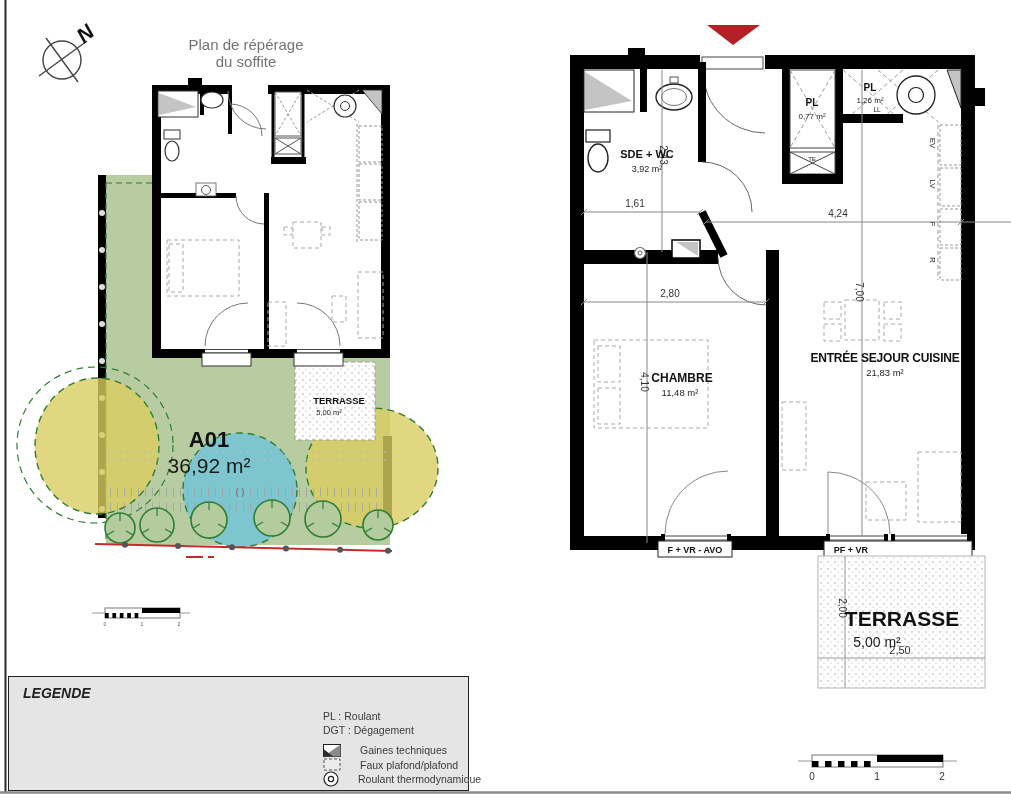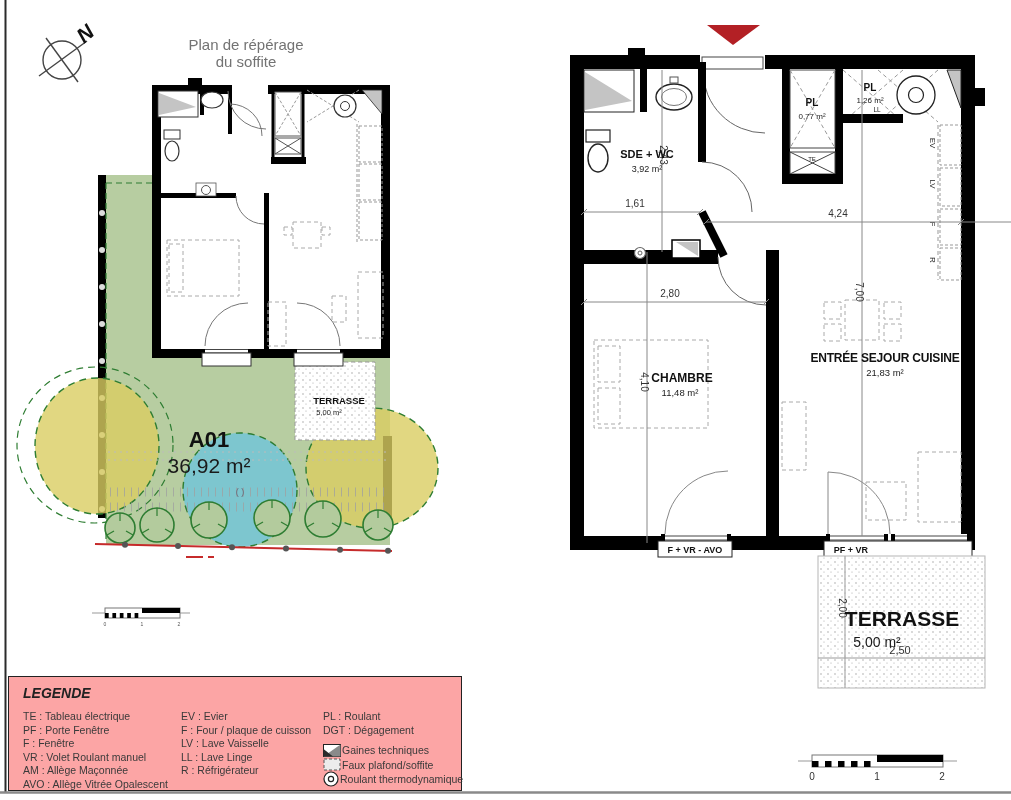--- a/index.html
+++ b/index.html
@@ -3,26 +3,26 @@
 <meta charset="utf-8">
 <style>
   html,body{margin:0;padding:0;background:#fff;}
   body{width:1011px;height:800px;position:relative;overflow:hidden;
        font-family:"Liberation Sans",sans-serif;}
   svg text{font-family:"Liberation Sans",sans-serif;}
   #drawing{position:absolute;left:0;top:0;}
   .plan-title{position:absolute;left:168px;top:36px;width:156px;text-align:center;
               font-size:15px;color:#737373;line-height:17px;}
   .legend{position:absolute;left:8px;top:676px;width:452px;height:113px;
-          border:1.5px solid #222;background:#fca5a5;}
+          border:1.5px solid #222;background:#e5e5e5;padding-left:7px;}
   .legend-title{position:absolute;left:14px;top:8px;font-size:14px;font-weight:bold;
                 font-style:italic;color:#222;}
   .lcol{position:absolute;top:33px;}
   .lrow{font-size:10.5px;color:#3a3a3a;line-height:13.6px;white-space:nowrap;}
-  .lsym{display:flex;align-items:center;gap:1px;height:14.5px;font-size:10.5px;color:#3a3a3a;white-space:nowrap;}
+  .lsym{display:flex;align-items:center;gap:19px;height:14.5px;font-size:10.5px;color:#3a3a3a;white-space:nowrap;}
   .sw{display:inline-block;line-height:0;}
 </style>
 </head>
 <body>
 
 <svg id="drawing" width="1011" height="800" viewBox="0 0 1011 800">
   <defs>
     <pattern id="dots" width="7" height="7" patternUnits="userSpaceOnUse">
       <rect width="7" height="7" fill="#ffffff"></rect>
       <circle cx="2" cy="2" r="0.7" fill="#999"></circle>
@@ -366,56 +366,41 @@
   </g>
 </svg>
 
 <div class="plan-title">
   <div>Plan de répérage</div>
   <div>du soffite</div>
 </div>
 
 <div class="legend">
   <div class="legend-title">LEGENDE</div>
-  <div class="lcol" style="left:14px">
-    <div class="lrow">TE :  Tableau électrique</div>
-    <div class="lrow">PF :  Porte Fenêtre</div>
-    <div class="lrow">F :   Fenêtre</div>
-    <div class="lrow">VR :  Volet Roulant manuel</div>
-    <div class="lrow">AM :  Allège Maçonnée</div>
-    <div class="lrow">AVO :  Allège Vitrée Opalescent</div>
-  </div>
-  <div class="lcol" style="left:172px">
-    <div class="lrow">EV :  Evier</div>
-    <div class="lrow">F :  Four / plaque de cuisson</div>
-    <div class="lrow">LV :  Lave Vaisselle</div>
-    <div class="lrow">LL :  Lave Linge</div>
-    <div class="lrow">R :  Réfrigérateur</div>
-  </div>
   <div class="lcol" style="left:314px">
     <div class="lrow">PL :  Roulant</div>
     <div class="lrow">DGT : Dégagement</div>
     <div style="height:6px"></div>
     <div class="lsym">
       <span class="sw">
         <svg width="18" height="13">
             <rect x="0.5" y="0.5" width="17" height="12" fill="#fff" stroke="#222"></rect>
         <polygon points="0.5,12.5 17.5,12.5 17.5,0.5" fill="#8a8a8a"></polygon>
         <polygon points="0.5,12.5 0.5,5 10,12.5" fill="#2b2b2b"></polygon>
           </svg>
       </span>
       <span>Gaines techniques</span>
     </div>
     <div class="lsym">
       <span class="sw">
         <svg width="18" height="13">
             <rect x="1" y="1" width="16" height="11" fill="#ececec" stroke="#555" stroke-dasharray="3 2"></rect>
           </svg>
       </span>
-      <span>Faux plafond/soffite</span>
+      <span>Faux plafond/plafond</span>
     </div>
     <div class="lsym">
       <span class="sw">
         <svg width="16" height="16">
             <circle cx="8" cy="8" r="7" fill="#fff" stroke="#222" stroke-width="1.2"></circle>
         <circle cx="8" cy="8" r="2.6" fill="none" stroke="#222" stroke-width="1.2"></circle>
           </svg>
       </span>
       <span>Roulant thermodynamique</span>
     </div>

